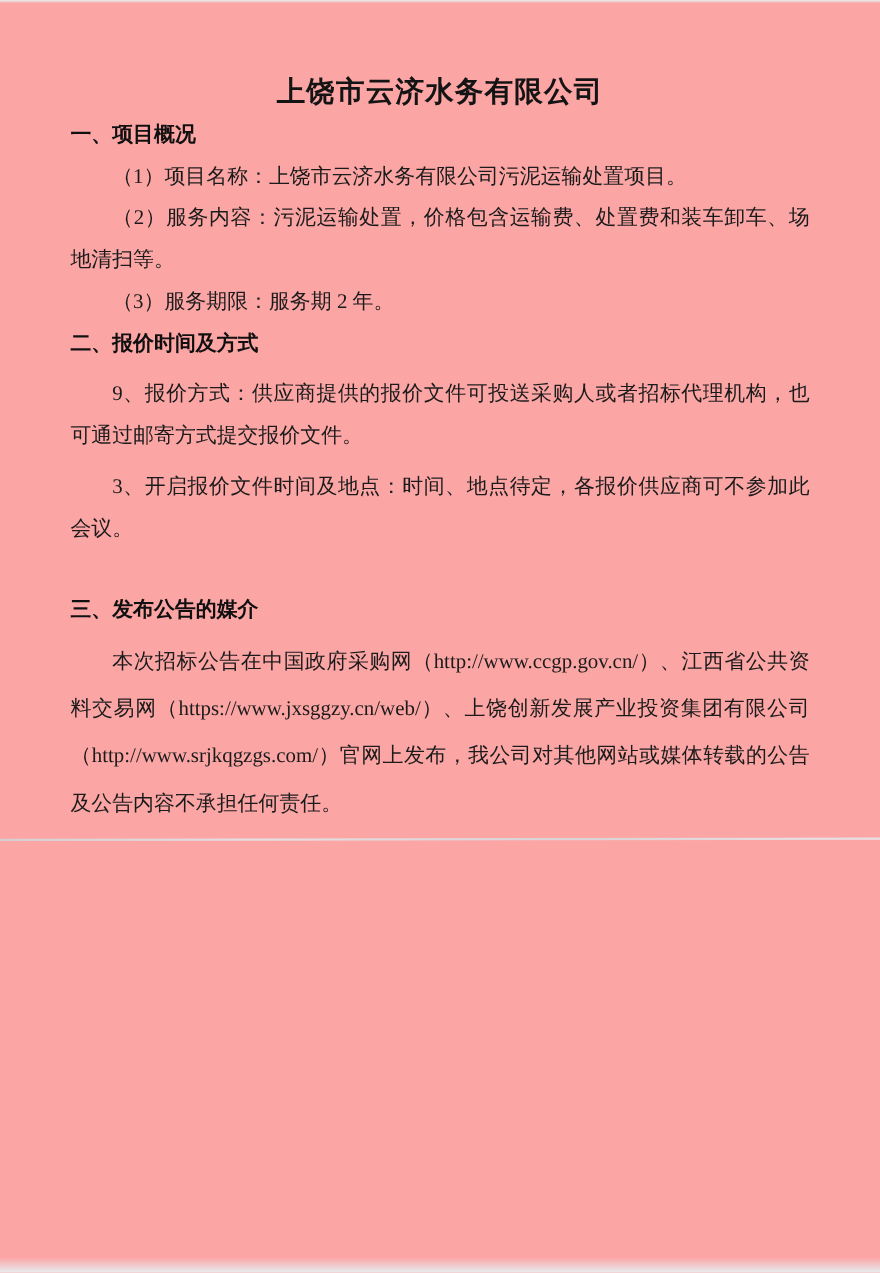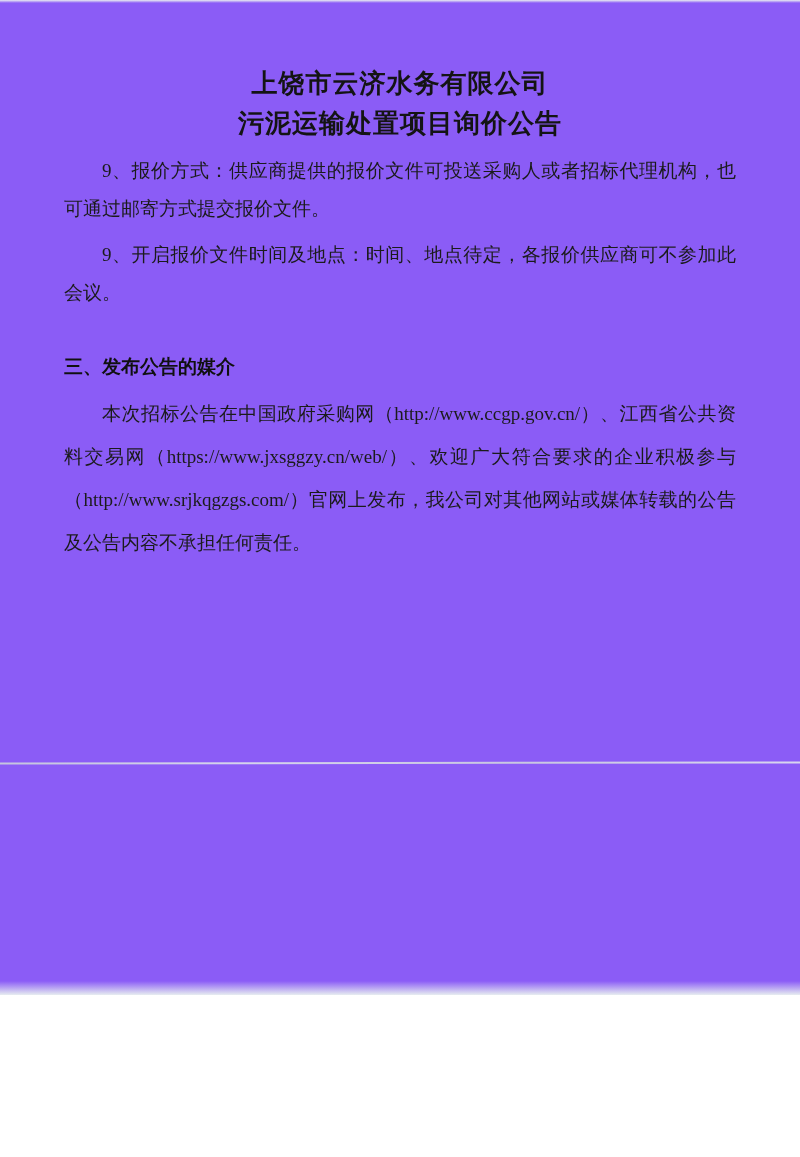--- a/index.html
+++ b/index.html
@@ -1,19 +1,19 @@
 <!DOCTYPE html>
 <html lang="zh"><head>
 <meta charset="utf-8">
 <style>
   html,body{margin:0;padding:0;}
   .page{
     position:relative;
-    width:800px;height:995px;
-    background:#8b5cf6;
+    width:800px;height:1157px;
+    background:#fca5a5;
     overflow:hidden;
     font-family:"Liberation Serif","DejaVu Serif",serif;
     color:#1b1b1b;
     -webkit-font-smoothing:antialiased;
   }
   .top-edge{
     position:absolute;top:0;left:0;right:0;height:3px;
     background:linear-gradient(#e9eef1,rgba(245,248,249,0));
   }
   .bottom-edge{
@@ -69,33 +69,39 @@
 </head>
 <body>
 
 <div class="page">
   <div class="top-edge"></div>
 
   <div class="content">
 
     <div class="title">
       <div>上饶市云济水务有限公司</div>
-      <div>污泥运输处置项目询价公告</div>
     </div>
 
 
+    <div class="sec s1">
+      <h2 class="sec-heading">一、项目概况</h2>
+      <p>（1）项目名称：上饶市云济水务有限公司污泥运输处置项目。</p>
+      <p>（2）服务内容：污泥运输处置，价格包含运输费、处置费和装车卸车、场地清扫等。</p>
+      <p>（3）服务期限：服务期 2 年。</p>
+    </div>
 
     <div class="sec s2">
+      <h2 class="sec-heading">二、报价时间及方式</h2>
       <p>9、报价方式：供应商提供的报价文件可投送采购人或者招标代理机构，也可通过邮寄方式提交报价文件。</p>
-      <p>9、开启报价文件时间及地点：时间、地点待定，各报价供应商可不参加此会议。</p>
+      <p>3、开启报价文件时间及地点：时间、地点待定，各报价供应商可不参加此会议。</p>
     </div>
 
     <div class="sec s3">
       <h2 class="sec-heading">三、发布公告的媒介</h2>
-      <p>本次招标公告在中国政府采购网（http://www.ccgp.gov.cn/）、江西省公共资料交易网（https://www.jxsggzy.cn/web/）、欢迎广大符合要求的企业积极参与（http://www.srjkqgzgs.com/）官网上发布，我公司对其他网站或媒体转载的公告及公告内容不承担任何责任。</p>
+      <p>本次招标公告在中国政府采购网（http://www.ccgp.gov.cn/）、江西省公共资料交易网（https://www.jxsggzy.cn/web/）、上饶创新发展产业投资集团有限公司（http://www.srjkqgzgs.com/）官网上发布，我公司对其他网站或媒体转载的公告及公告内容不承担任何责任。</p>
     </div>
 
 
   </div>
 
   <div class="fold"></div>
   <div class="bottom-edge"></div>
 </div>
 
 </body></html>

